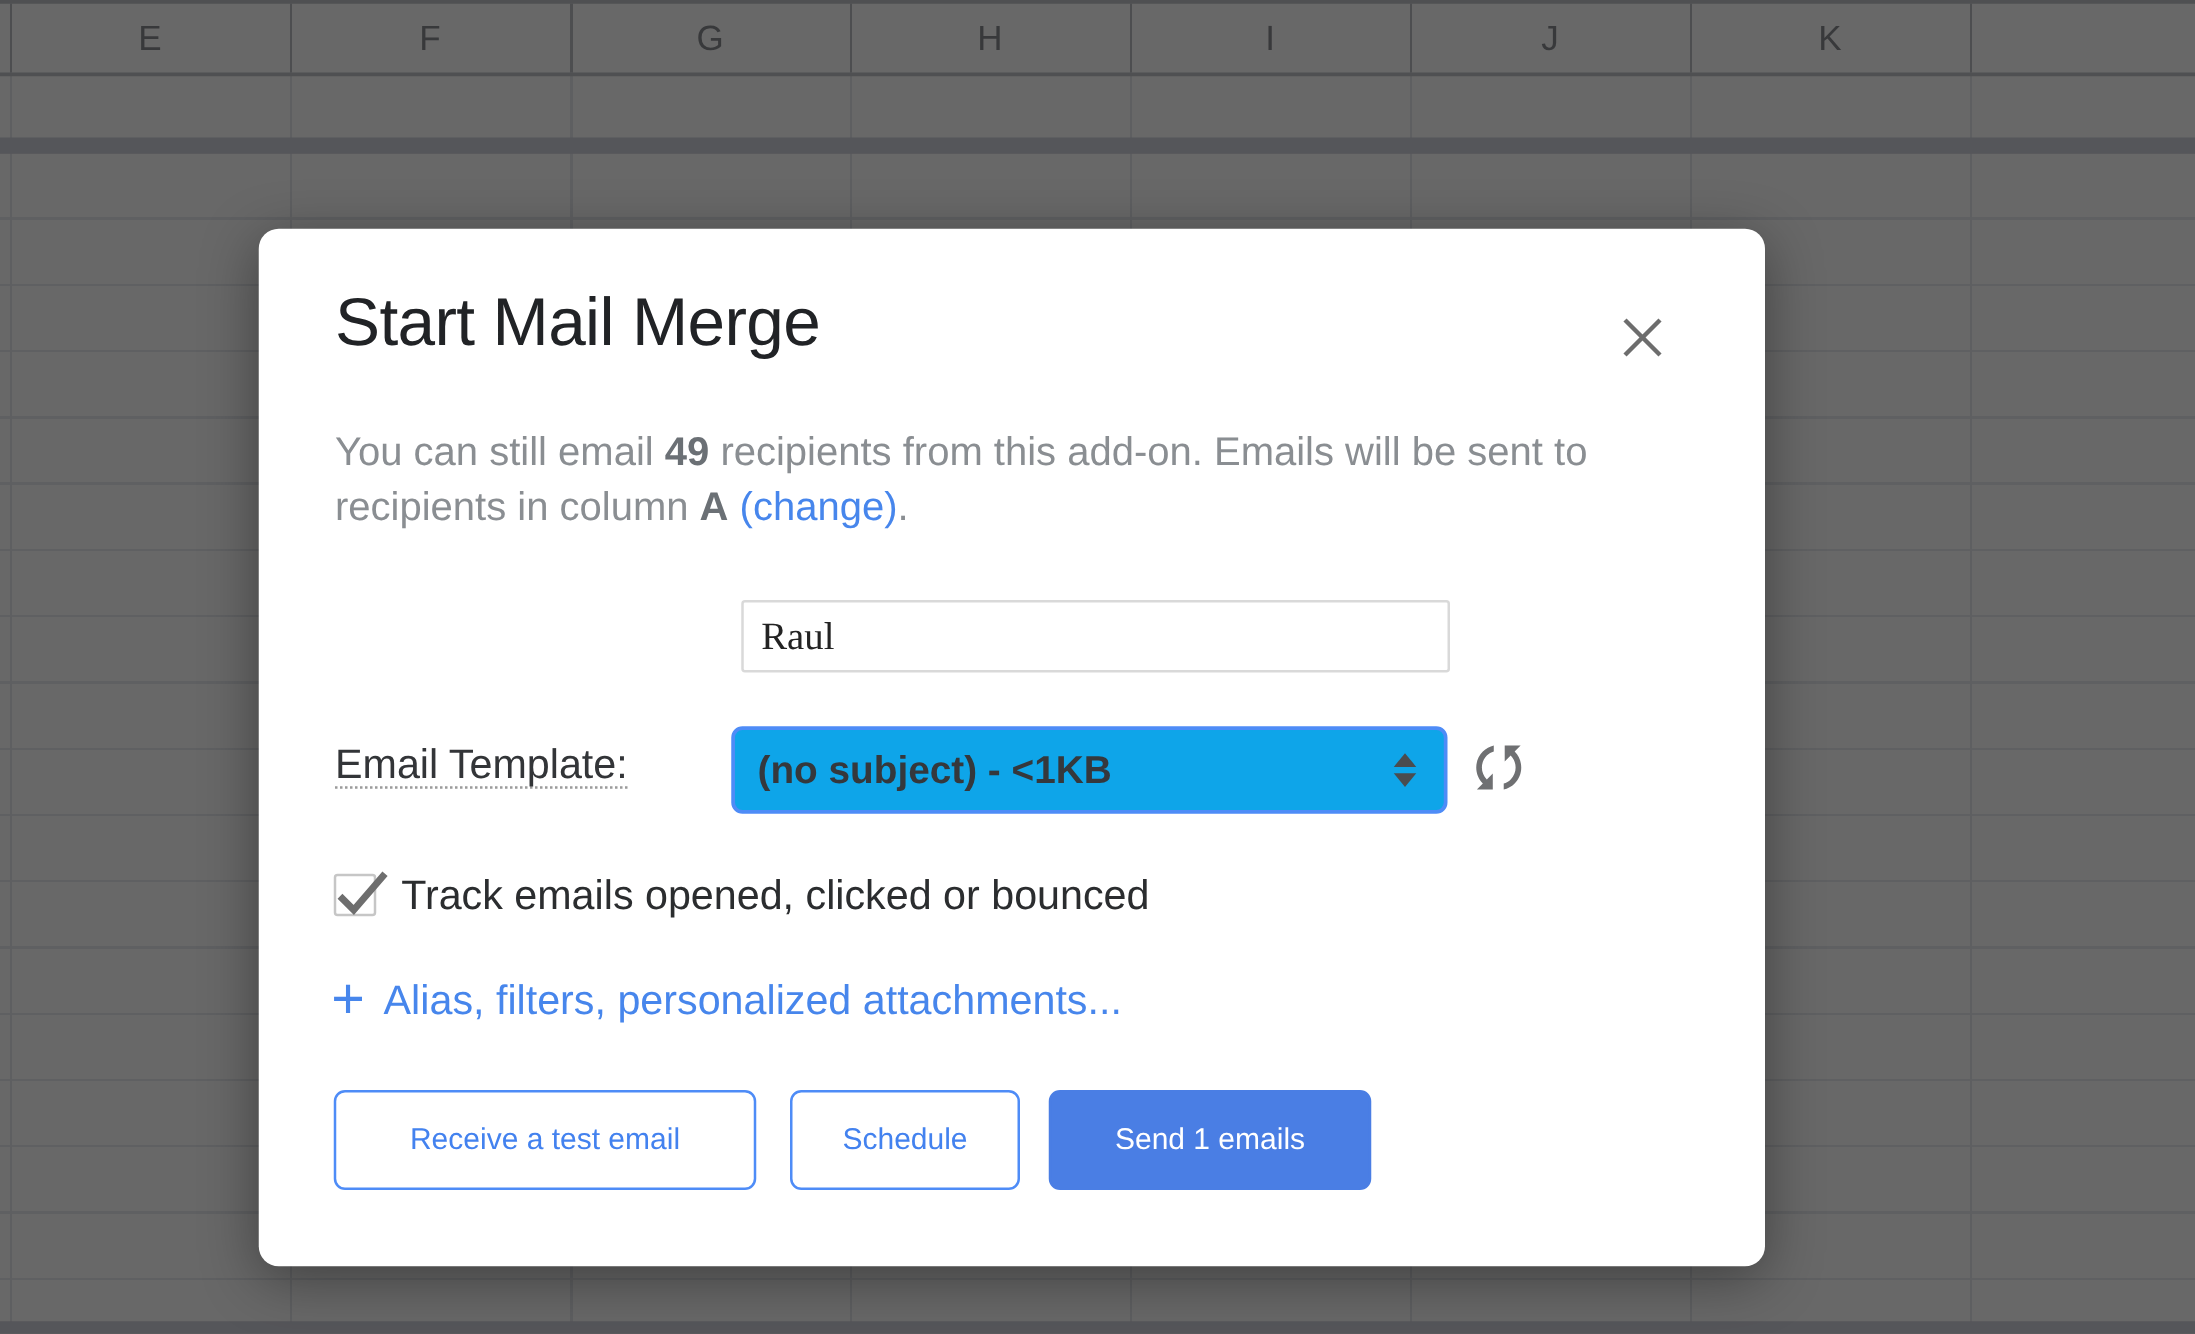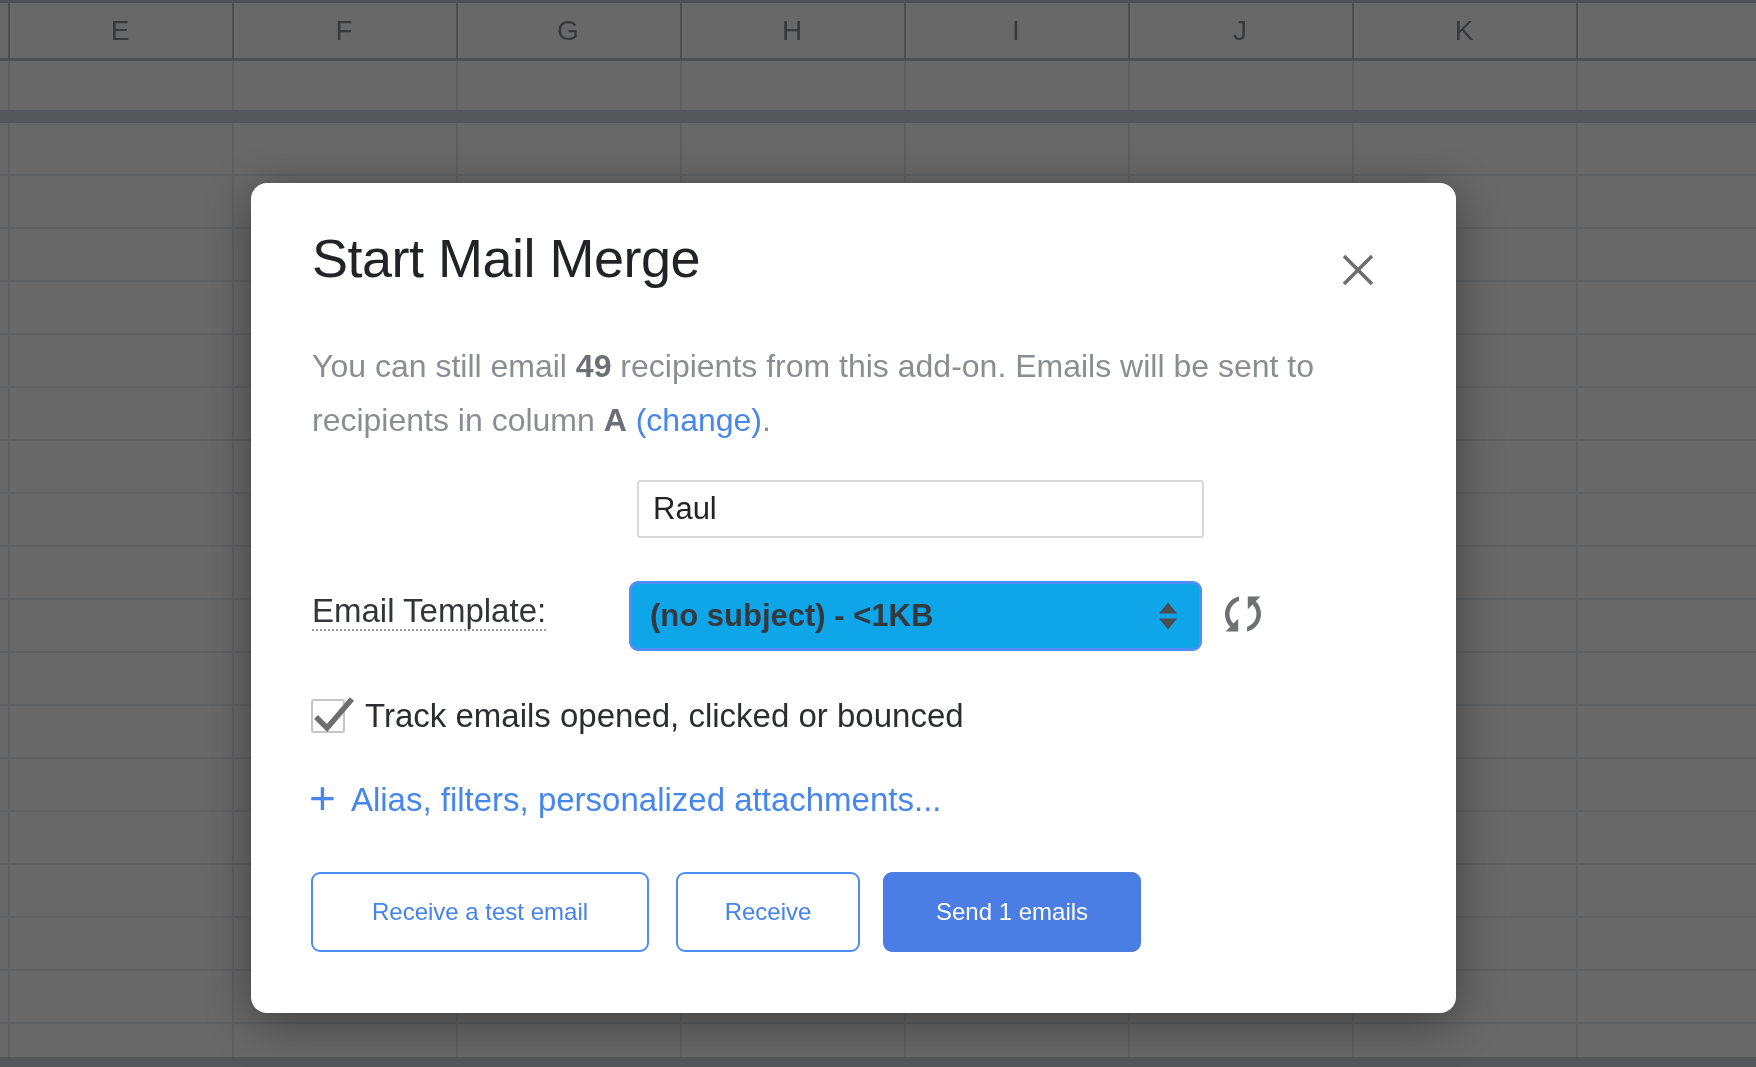--- a/index.html
+++ b/index.html
@@ -31,44 +31,43 @@
   .col-letters .col{
     width:224px;height:55px;display:flex;align-items:center;justify-content:center;
     color:#38393b;font-size:28px;
   }
   
   .modal{
     position:absolute;left:207px;top:183px;width:1205px;height:830px;
     background:#ffffff;border-radius:16px;
     box-shadow:0 10px 45px rgba(0,0,0,0.38);
     z-index:10;
-    margin-left:44px;
   }
   .modal-title{
     position:absolute;left:61px;top:44px;
     font-size:54px;color:#212326;letter-spacing:-0.5px;
   }
   .close-btn{
     position:absolute;left:1082px;top:64px;width:50px;height:50px;
     display:flex;align-items:center;justify-content:center;cursor:pointer;
   }
   .intro{
     position:absolute;left:61px;top:156px;width:1085px;
-    font-size:32px;line-height:54px;color:#8a8e92;white-space:pre-wrap;
+    font-size:32px;line-height:44px;color:#8a8e92;white-space:pre-wrap;
   }
   .intro b{color:#6b7075;font-weight:bold;}
   .intro .link{color:#4786ec;cursor:pointer;}
   .field-label{
     position:absolute;left:61px;font-size:33px;color:#333538;
   }
   .sender-label{top:297px;height:58px;line-height:58px;}
   .sender-input{
     position:absolute;left:386px;top:297px;width:567px;height:58px;
     border:2px solid #d9d9d9;border-radius:3px;background:#fff;
-    font-family:Liberation Sans, sans-serif;font-size:31px;color:#232323;padding:16px 14px;outline:none;
+    font-family:Liberation Serif, serif;font-size:31px;color:#232323;padding:16px 14px;outline:none;
   }
   .template-label{
     top:408px;height:40px;line-height:40px;
     border-bottom:2px dotted #9b9b9b;padding-bottom:4px;cursor:help;
   }
   .template-select{
     position:absolute;left:378px;top:398px;width:573px;height:70px;
     background:#0ea5e9;border:3px solid #4e8cf7;border-radius:9px;
     display:flex;align-items:center;cursor:pointer;
   }
@@ -182,18 +181,18 @@
       <span class="track-label">Track emails opened, clicked or bounced</span>
     </div>
 
     <div class="alias-row">
       <span class="alias-plus">+</span>
       <span class="alias-text">Alias, filters, personalized attachments...</span>
     </div>
 
     <div class="btn-row">
       <button class="btn btn-outline btn-test">Receive a test email</button>
-      <button class="btn btn-outline btn-schedule">Receive</button>
+      <button class="btn btn-outline btn-schedule">Schedule</button>
       <button class="btn btn-fill btn-send">Send 1 emails</button>
     </div>
 
   </div>
 </div>
 
 </body></html>

